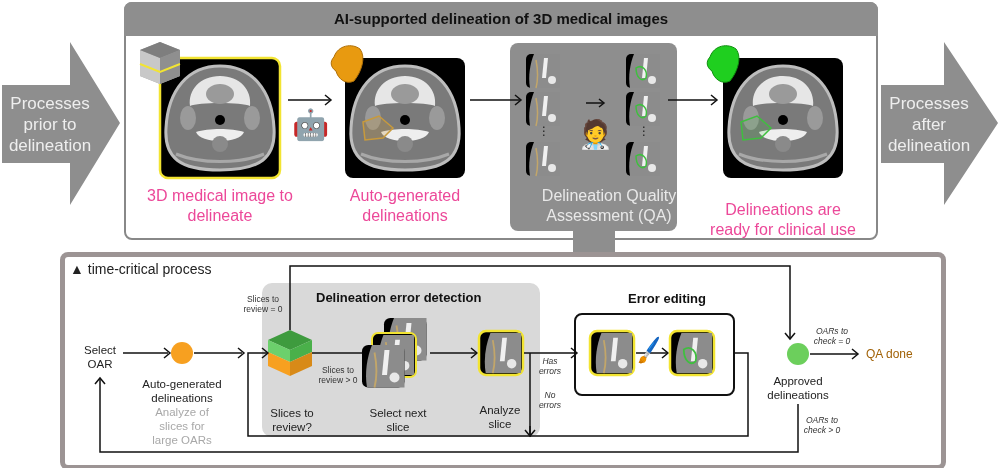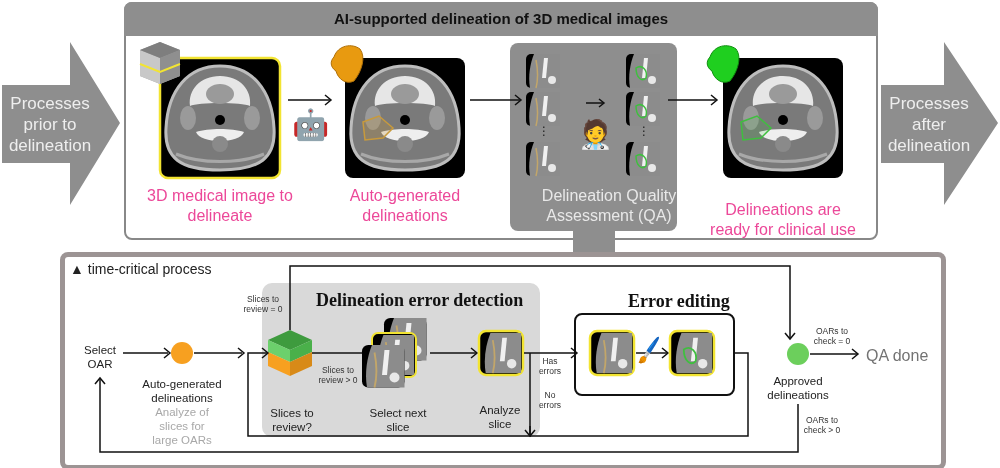--- a/index.html
+++ b/index.html
@@ -11,22 +11,22 @@
   .top-header{left:124px;top:2px;width:754px;height:34px;background:#8e8e8e;border-radius:8px 8px 0 0;}
   .top-title{left:124px;top:10px;width:754px;text-align:center;font-weight:bold;font-size:15px;color:#111;}
   .caption{position:absolute;text-align:center;font-size:16px;line-height:20px;color:#ec4899;}
   .qa-box{left:510px;top:43px;width:167px;height:188px;background:#8e8e8e;border-radius:8px;}
   .qa-caption{color:#e8e8e8;}
   .bottom-panel{left:60px;top:252px;width:876px;height:208px;border:5px solid #9c9494;border-radius:8px;background:#fff;}
   .det-box{left:262px;top:283px;width:278px;height:154px;background:#d9d9d9;border-radius:10px;}
   .edit-box{left:574px;top:313px;width:157px;height:79px;border:2px solid #111;border-radius:8px;background:#fff;}
   .lbl{position:absolute;text-align:center;font-size:11.5px;line-height:14px;color:#222;}
   .small{position:absolute;text-align:center;font-size:8.5px;line-height:10px;color:#333;}
-  .ital{}
-  .bold-title{position:absolute;font-weight:bold;font-size:18px;color:#111;font-family:Liberation Serif, serif;}
+  .ital{font-style:italic;}
+  .bold-title{position:absolute;font-weight:bold;font-size:13px;color:#111;}
   .emoji{position:absolute;font-size:30px;line-height:30px;}
 </style>
 </head>
 <body>
 
 <svg class="canvas" width="1000" height="468">
   <polygon points="2,85 70,85 70,42 120,123 70,205 70,163 2,163" fill="#8e8e8e"></polygon>
   <polygon points="881,85 944,85 944,42 998,123 944,205 944,163 881,163" fill="#8e8e8e"></polygon>
 </svg>
 
@@ -263,21 +263,21 @@
 </div>
 <div class="small ital" style="left:536px;top:390px;width:28px;">
   <div>No</div>
   <div>errors</div>
 </div>
 <div class="bold-title" style="left:612px;top:291px;padding-left:16px;">Error editing</div>
 <div class="small ital" style="left:810px;top:326px;width:44px;">
   <div>OARs to</div>
   <div>check = 0</div>
 </div>
-<div class="abs" style="left:866px;top:347px;font-size:16px;color:#737373;">QA done</div>
+<div class="abs" style="left:866px;top:347px;font-size:12px;color:#a16207;">QA done</div>
 <div class="lbl" style="left:758px;top:374px;width:80px;">
   <div>Approved</div>
   <div>delineations</div>
 </div>
 <div class="small ital" style="left:800px;top:415px;width:44px;">
   <div>OARs to</div>
   <div>check &gt; 0</div>
 </div>
 
 </body></html>

